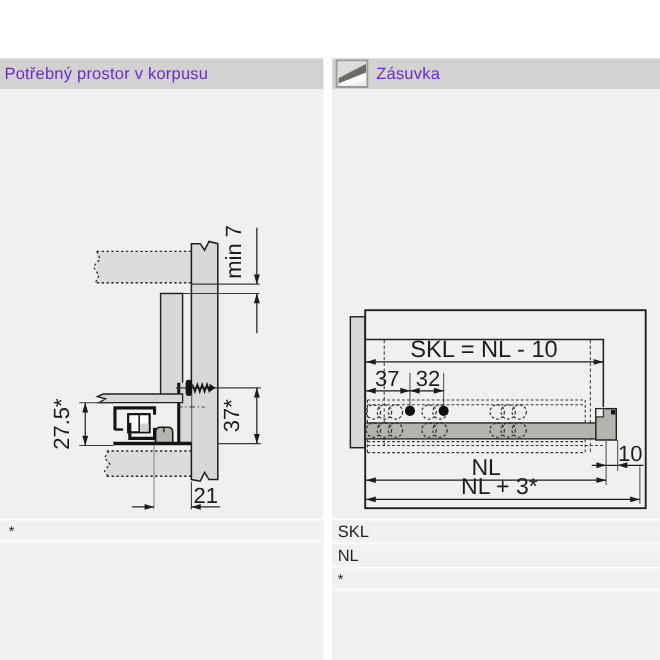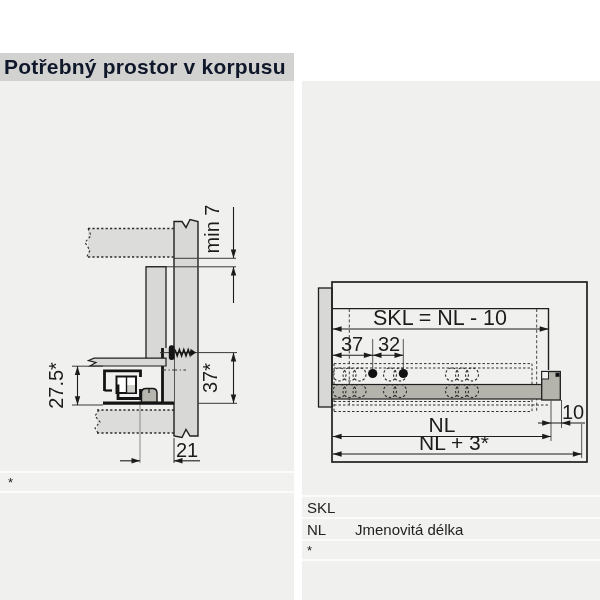--- a/index.html
+++ b/index.html
@@ -4,43 +4,55 @@
 <style>
   html,body{margin:0;padding:0;}
   body{font-family:"Liberation Sans",sans-serif;background:#ffffff;}
   .page{position:relative;width:600px;height:600px;background:#ffffff;overflow:hidden;}
   .content-bg{position:absolute;top:81px;bottom:0;background:#f0f0ee;}
   .content-bg.left{left:0;width:294px;}
   .content-bg.right{left:302px;width:298px;}
   .header-bar{position:absolute;top:53px;height:28px;background:#d2d2d0;display:flex;align-items:center;}
   .header-bar.left{left:0;width:294px;padding-left:4px;box-sizing:border-box;}
   .header-bar.right{left:302px;width:298px;padding-left:3px;box-sizing:border-box;}
-  .header-title{font-size:21px;font-weight:bold;color:#0f172a;letter-spacing:0.2px;}
+  .header-title{font-size:15px;font-weight:normal;color:#6d28d9;letter-spacing:0.2px;}
   .hdr-icon{width:26px;height:22px;border:2px solid #9a9a96;background:#ffffff;margin-right:7px;flex:0 0 auto;}
   .dwg{position:absolute;top:0;left:0;}
   svg text{font-family:"Liberation Sans",sans-serif;fill:#1c1c1c;}
   .fn-row{position:absolute;height:22px;display:flex;align-items:center;background:#f1f1ef;border-top:2px solid #fbfbf9;box-sizing:border-box;font-size:15px;color:#222220;}
   .fn-row .term{flex:0 0 auto;}
   .fn-row .desc{flex:0 0 auto;}
   .fn-left{left:0;width:294px;}
   .fn-left .term{width:47px;padding-left:8px;font-size:13px;}
-  .fn-right{left:302px;width:298px;margin-top:24px;}
+  .fn-right{left:302px;width:298px;}
   .fn-right .term{width:48px;padding-left:5px;}
   .fn-last{border-bottom:2px solid #fbfbf9;}
 </style>
 </head>
 <body>
 
 <div class="page">
 
   <div class="content-bg left"></div>
   <div class="content-bg right"></div>
 
   <div class="header-bar left">
     <span class="header-title">Potřebný prostor v korpusu</span>
+  </div>
+  <div class="header-bar right">
+    <span class="hdr-icon">
+      <svg width="26" height="22" viewBox="0 0 26 22">
+        <rect x="0" y="0" width="26" height="22" fill="#ececea"></rect>
+        <polygon points="0,0 26,0 26,3 0,16" fill="#dddddb"></polygon>
+        <polygon points="26,2 26,10 1,20 1,15" fill="#6d6d68"></polygon>
+        <polygon points="26,10 26,17 7,22 1,20" fill="#fdfdfc"></polygon>
+        <polygon points="0,16 1,15 1,21 0,21" fill="#b9b9b5"></polygon>
+      </svg>
+    </span>
+    <span class="header-title">Zásuvka</span>
   </div>
 
   <svg class="dwg" width="294" height="600" viewBox="0 0 294 600">
 
     <g>
       <rect x="88" y="228.5" width="85.5" height="28.5" fill="#dcdcda"></rect>
       <path d="M88,228.5 H173.5 M88,257 H173.5" stroke="#2b2b2b" stroke-width="1.3" stroke-dasharray="2.2 2.2" fill="none"></path>
       <path d="M88,228.5 l3,7 l-6,7 l5,8 l-3,6" stroke="#2b2b2b" stroke-width="1.1" stroke-dasharray="2.2 2.2" fill="none"></path>
     </g>
 
@@ -212,19 +224,18 @@
 
   <div class="fn-row fn-left fn-last" style="top:471px">
     <span class="term">*</span>
   </div>
 
   <div class="fn-row fn-right" style="top:471px">
     <span class="term">SKL</span>
   </div>
   <div class="fn-row fn-right" style="top:493px">
     <span class="term">NL</span>
-    <span class="desc">Jmenovitá délka</span>
   </div>
   <div class="fn-row fn-right fn-last" style="top:515px">
     <span class="term" style="font-size:13px">*</span>
   </div>
 
 </div>
 
 </body></html>

